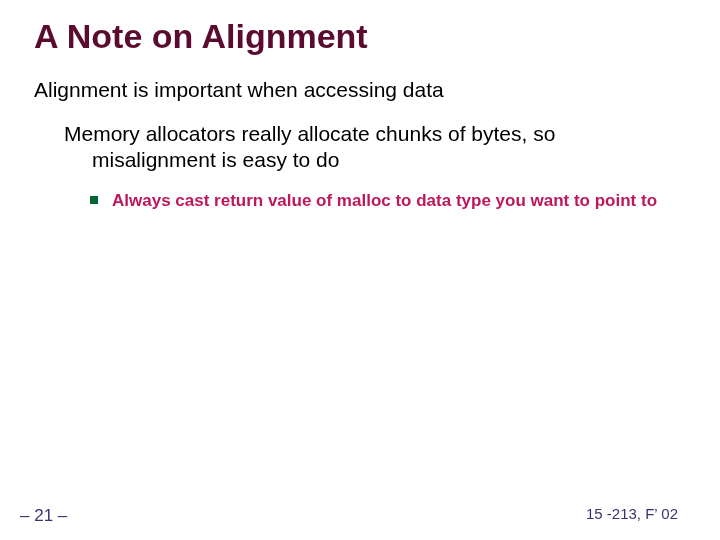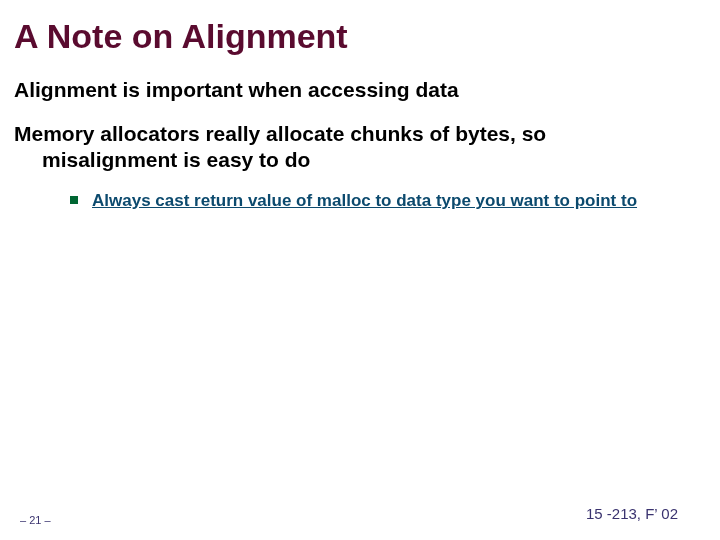--- a/index.html
+++ b/index.html
@@ -10,33 +10,33 @@
     background: #ffffff;
     font-family: Arial, Helvetica, sans-serif;
     color: #000;
     position: relative;
     overflow: hidden;
   }
   .slide {
     box-sizing: border-box;
     width: 700px;
     height: 540px;
-    padding: 18px 34px 0 14px;
+    padding: 18px 34px 0 34px;
     position: relative;
   }
   .title {
     font-size: 34px;
     font-weight: bold;
     color: #5a0b2f;
     margin: 0 0 22px 0;
     line-height: 1.1;
   }
   .body-text {
     font-size: 21px;
-    font-weight: bold;
+    font-weight: normal;
     color: #000;
     margin: 0 0 18px 0;
     line-height: 1.22;
   }
   .bullet-row {
     display: flex;
     align-items: flex-start;
     margin-left: 56px;
     margin-top: 4px;
   }
@@ -44,42 +44,42 @@
     width: 8px;
     height: 8px;
     background: #006633;
     flex: 0 0 auto;
     margin-top: 6px;
     margin-right: 14px;
   }
   .bullet-text {
     font-size: 17px;
     font-weight: bold;
-    color: #0c4a6e;
+    color: #be185d;
     line-height: 1.25;
     flex: 1 1 auto;
-    text-decoration: underline;
   }
   .footer-left {
     position: absolute;
     left: 20px;
     bottom: 14px;
-    font-size: 11px;
+    font-size: 17px;
     color: #3a336f;
   }
   .footer-right {
     position: absolute;
     right: 22px;
     bottom: 18px;
     font-size: 15px;
     color: #3a336f;
   }
   .para-hang {
     padding-left: 28px;
     text-indent: -28px;
+    margin-left: 30px;
   }
 </style>
 </head>
 <body>
 
 <div class="slide">
 
   <h1 class="title">A Note on Alignment</h1>
 
   <p class="body-text">Alignment is important when accessing data</p>

